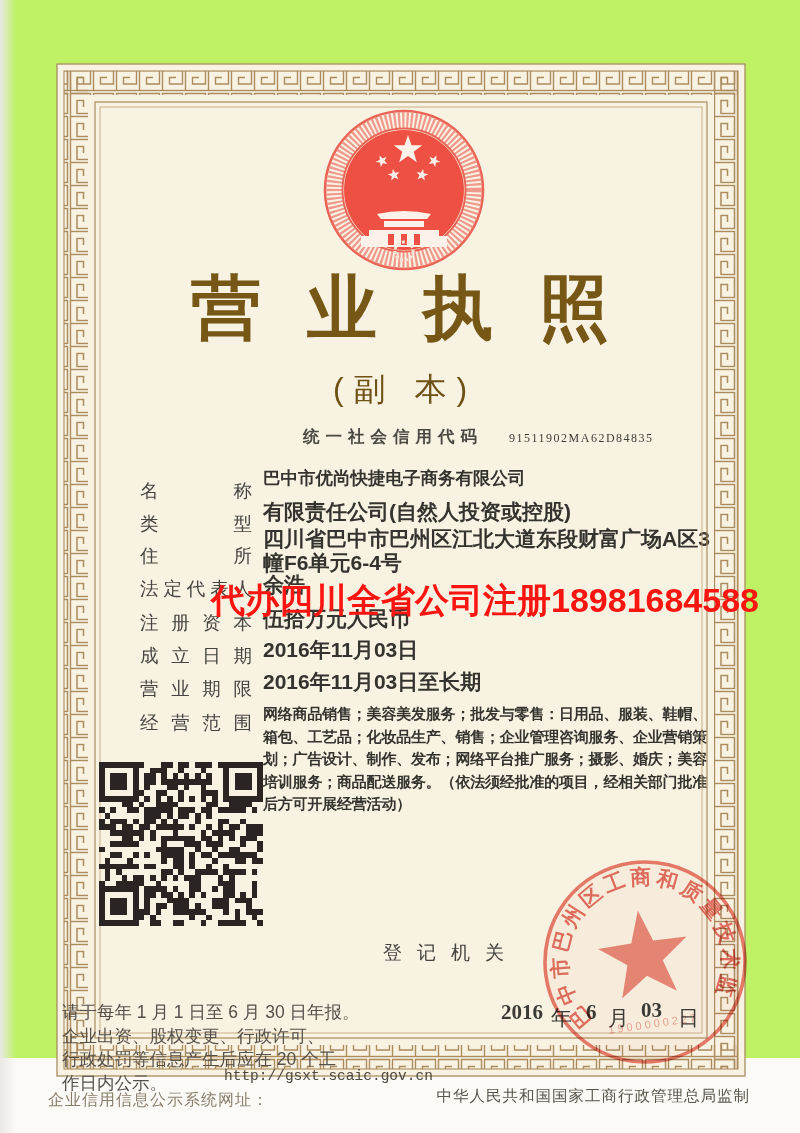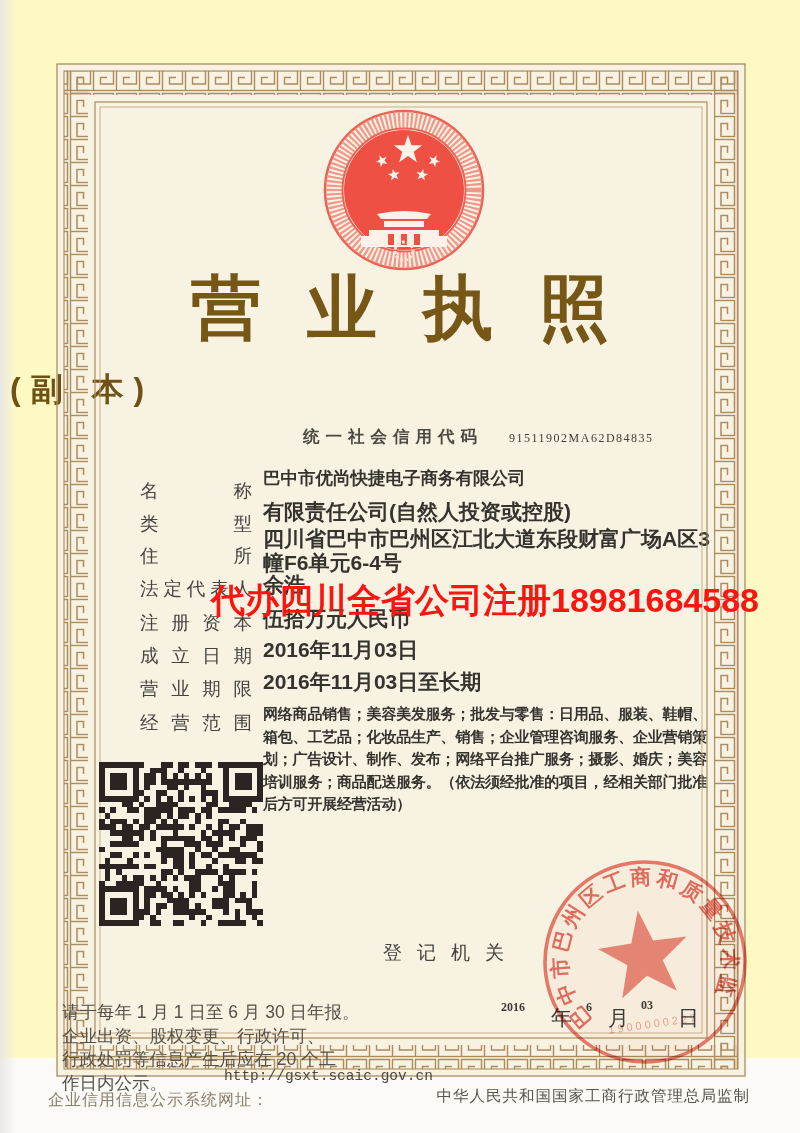--- a/index.html
+++ b/index.html
@@ -1,44 +1,44 @@
 <!DOCTYPE html>
 <html><head>
 <meta charset="utf-8">
 <style>
   html,body{margin:0;padding:0;}
   body{width:800px;height:1133px;position:relative;background:#fbfaf7;
        font-family:"Liberation Sans",sans-serif;overflow:hidden;}
   .abs{position:absolute;}
-  #paper{left:0;top:0;width:800px;height:1058px;background:#fef9c3;}
+  #paper{left:0;top:0;width:800px;height:1058px;background:#bef264;}
   #paper-edge{left:0;top:0;width:16px;height:1133px;
       background:linear-gradient(90deg,#e9e8e5,rgba(251,250,247,0));}
   #cert-inner{left:57px;top:64px;width:688px;height:1012px;background:#f8f2e2;}
   svg{display:block;}
   
   #emblem{left:320px;top:106px;width:168px;height:168px;}
   #title{left:0;top:272px;width:800px;text-align:center;font-size:70px;font-weight:700;
       color:#775716;letter-spacing:46px;text-indent:46px;line-height:1.05;}
-  #subtitle{left:0;top:368px;width:800px;font-size:32px;font-weight:700;
+  #subtitle{left:0;top:368px;width:800px;text-align:center;font-size:32px;font-weight:400;
       color:#6e5215;letter-spacing:10px;text-indent:10px;}
   #credit-line{left:303px;top:426px;display:flex;gap:26px;align-items:baseline;}
   #credit-label{font-size:16.5px;font-weight:700;color:#4a4942;letter-spacing:6px;}
   #credit-code{font-family:"Liberation Serif",serif;font-size:12px;color:#3d3c36;letter-spacing:1.5px;}
   
   .f-label{left:140px;width:112px;font-size:18.5px;color:#454440;
       text-align:justify;text-align-last:justify;text-justify:inter-character;}
   .f-value{left:263px;width:452px;font-weight:700;color:#34332e;font-size:21px;line-height:24px;}
   
   #watermark{left:211px;top:578px;width:470px;font-size:34px;font-weight:600;
       white-space:nowrap;z-index:30;}
   
   #qr{left:99px;top:762px;width:164px;height:164px;}
   
   #reg-label{left:383px;top:940px;font-size:19px;color:#454440;letter-spacing:15px;white-space:nowrap;}
-  .date-num{font-weight:700;font-size:12px;color:#3b3a35;font-family:"Liberation Serif",serif;}
+  .date-num{font-weight:700;font-size:21px;color:#3b3a35;font-family:"Liberation Serif",serif;}
   .date-unit{font-size:21px;color:#3b3a35;}
   #seal{left:530px;top:848px;width:230px;height:230px;mix-blend-mode:multiply;z-index:20;}
   
   #footer-left{left:28px;top:1001px;width:340px;font-size:17.5px;line-height:23.5px;
       color:#55504a;z-index:25;margin-left:34px;}
   #site-label{left:48px;top:1090px;font-size:16px;color:#8a7d6b;letter-spacing:1px;z-index:25;}
   #site-url{left:224px;top:1068px;font-family:"Liberation Mono",monospace;font-size:14.5px;
       color:#4c473f;z-index:25;}
   #footer-right{left:400px;top:1086px;width:350px;text-align:right;font-size:15.5px;
       color:#5a544b;letter-spacing:1px;}

